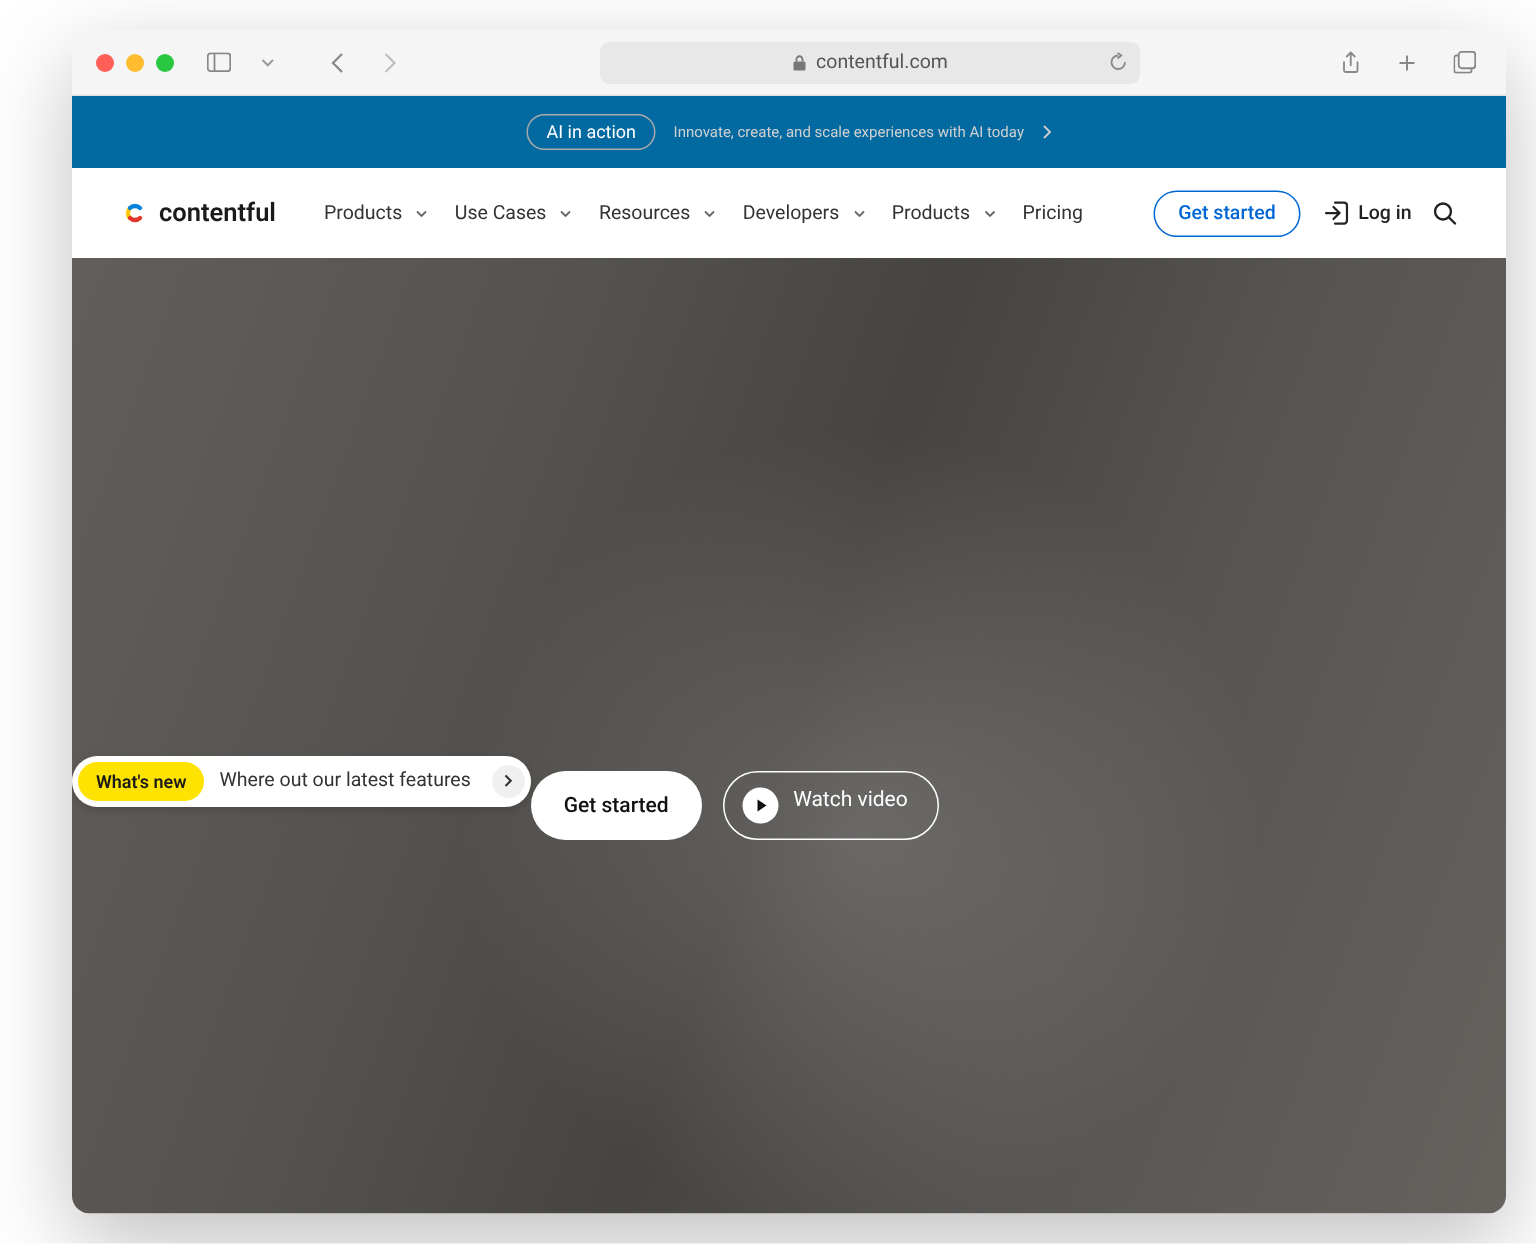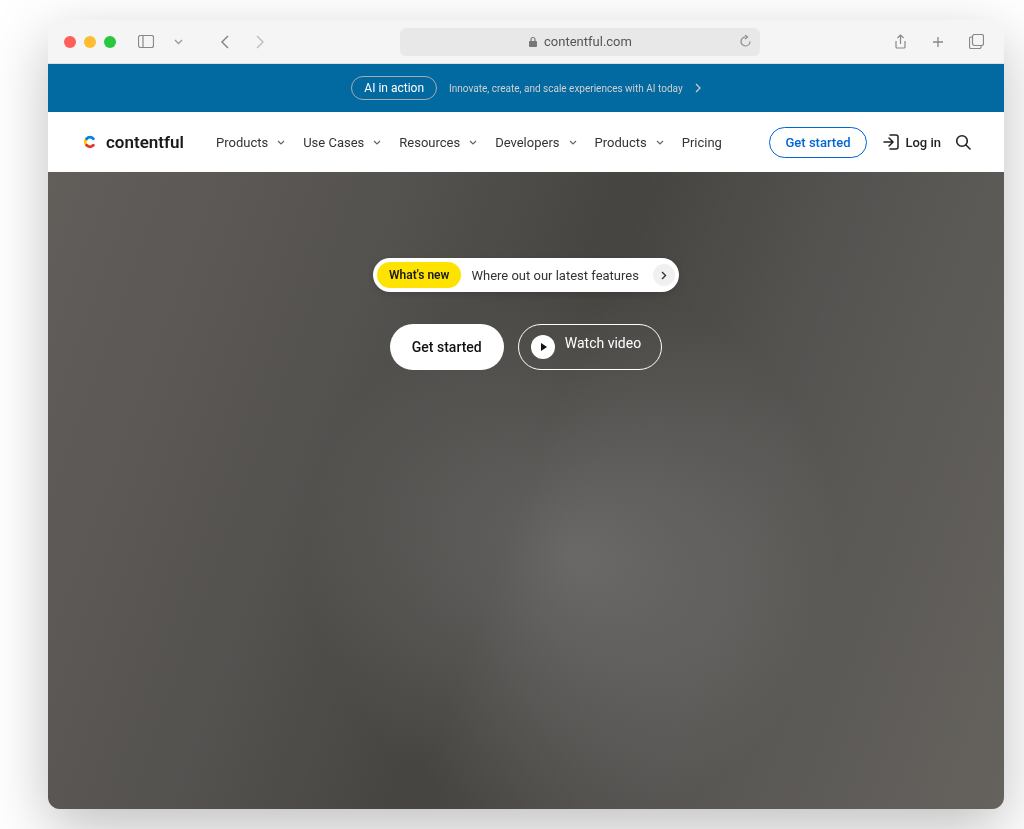--- a/index.html
+++ b/index.html
@@ -32,21 +32,21 @@
 .logo-mark{width:20px;height:20px;}
 .menu{display:flex;gap:6px;margin-left:26px;}
 .menu .item{display:flex;align-items:center;gap:9px;color:#333;font-size:13px;padding:8px 6px;cursor:pointer;}
 .menu .chev{font-size:9px;color:#666;}
 .nav .spacer{flex:1;}
 .cta-outline{border:1.5px solid #0066d6;color:#0066d6;font-size:13px;font-weight:500;padding:7px 16px;border-radius:20px;cursor:pointer;background:#fff;}
 .login{display:flex;align-items:center;gap:6px;margin-left:16px;font-size:13px;font-weight:500;color:#222;cursor:pointer;justify-content:center;}
 .search{margin-left:14px;cursor:pointer;color:#222;}
 
 
-.hero{flex:1;background:linear-gradient(rgba(40,40,40,0.55),rgba(40,40,40,0.55)),linear-gradient(110deg,#a8a098 0%,#8a8580 30%,#6b6660 50%,#8f8a85 70%,#b0aaa0 100%);background-size:cover;display:flex;flex-direction:column;align-items:center;padding-top:86px;color:#fff;position:relative;overflow:hidden;}
+.hero{flex:1;background:linear-gradient(rgba(40,40,40,0.55),rgba(40,40,40,0.55)),linear-gradient(110deg,#a8a098 0%,#8a8580 30%,#6b6660 50%,#8f8a85 70%,#b0aaa0 100%);background-size:cover;display:flex;align-items:center;padding-top:60px;color:#fff;position:relative;overflow:hidden;}
 .hero::before{content:"";position:absolute;inset:0;background:radial-gradient(ellipse 40% 60% at 55% 60%,rgba(200,200,200,0.25),transparent 70%);}
 .hero > *{position:relative;z-index:1;}
 .news-pill{background:#fff;border-radius:22px;display:flex;align-items:center;padding:4px 4px 4px 4px;gap:10px;cursor:pointer;box-shadow:0 2px 6px rgba(0,0,0,0.15);}
 .news-pill .badge{background:#ffe300;color:#1a1a1a;font-size:12px;font-weight:600;padding:6px 12px;border-radius:18px;}
 .news-pill .ntext{color:#333;font-size:13px;}
 .news-pill .nchev{background:#f0f0f0;width:22px;height:22px;border-radius:50%;display:flex;align-items:center;justify-content:center;color:#333;font-size:11px;margin-left:4px;}
 .hero h1{font-size:50px;font-weight:700;line-height:1.08;text-align:center;margin-top:26px;letter-spacing:-0.5px;}
 .hero p{max-width:480px;text-align:center;font-size:14px;line-height:1.55;margin-top:22px;color:#e8e8e8;}
 .hero-btns{display:flex;gap:14px;margin-top:32px;}
 .btn-primary{background:#fff;color:#111;font-size:14px;font-weight:500;padding:12px 22px;border-radius:26px;border:none;cursor:pointer;}

